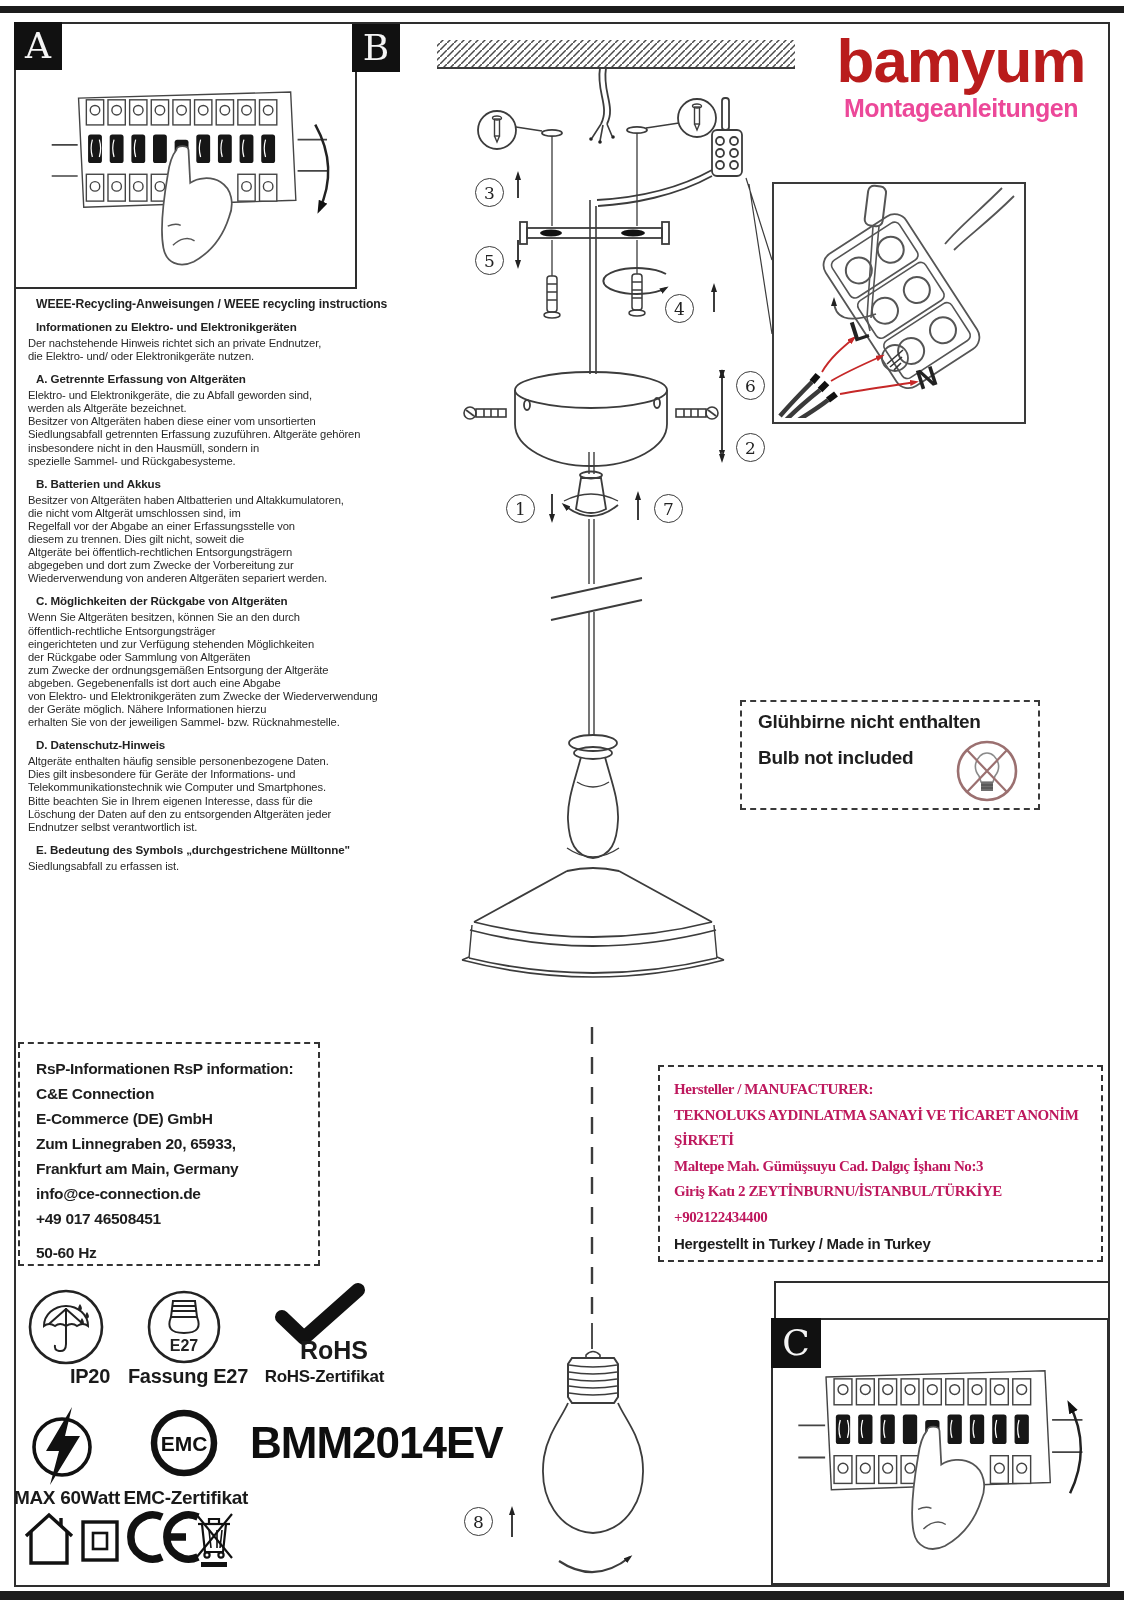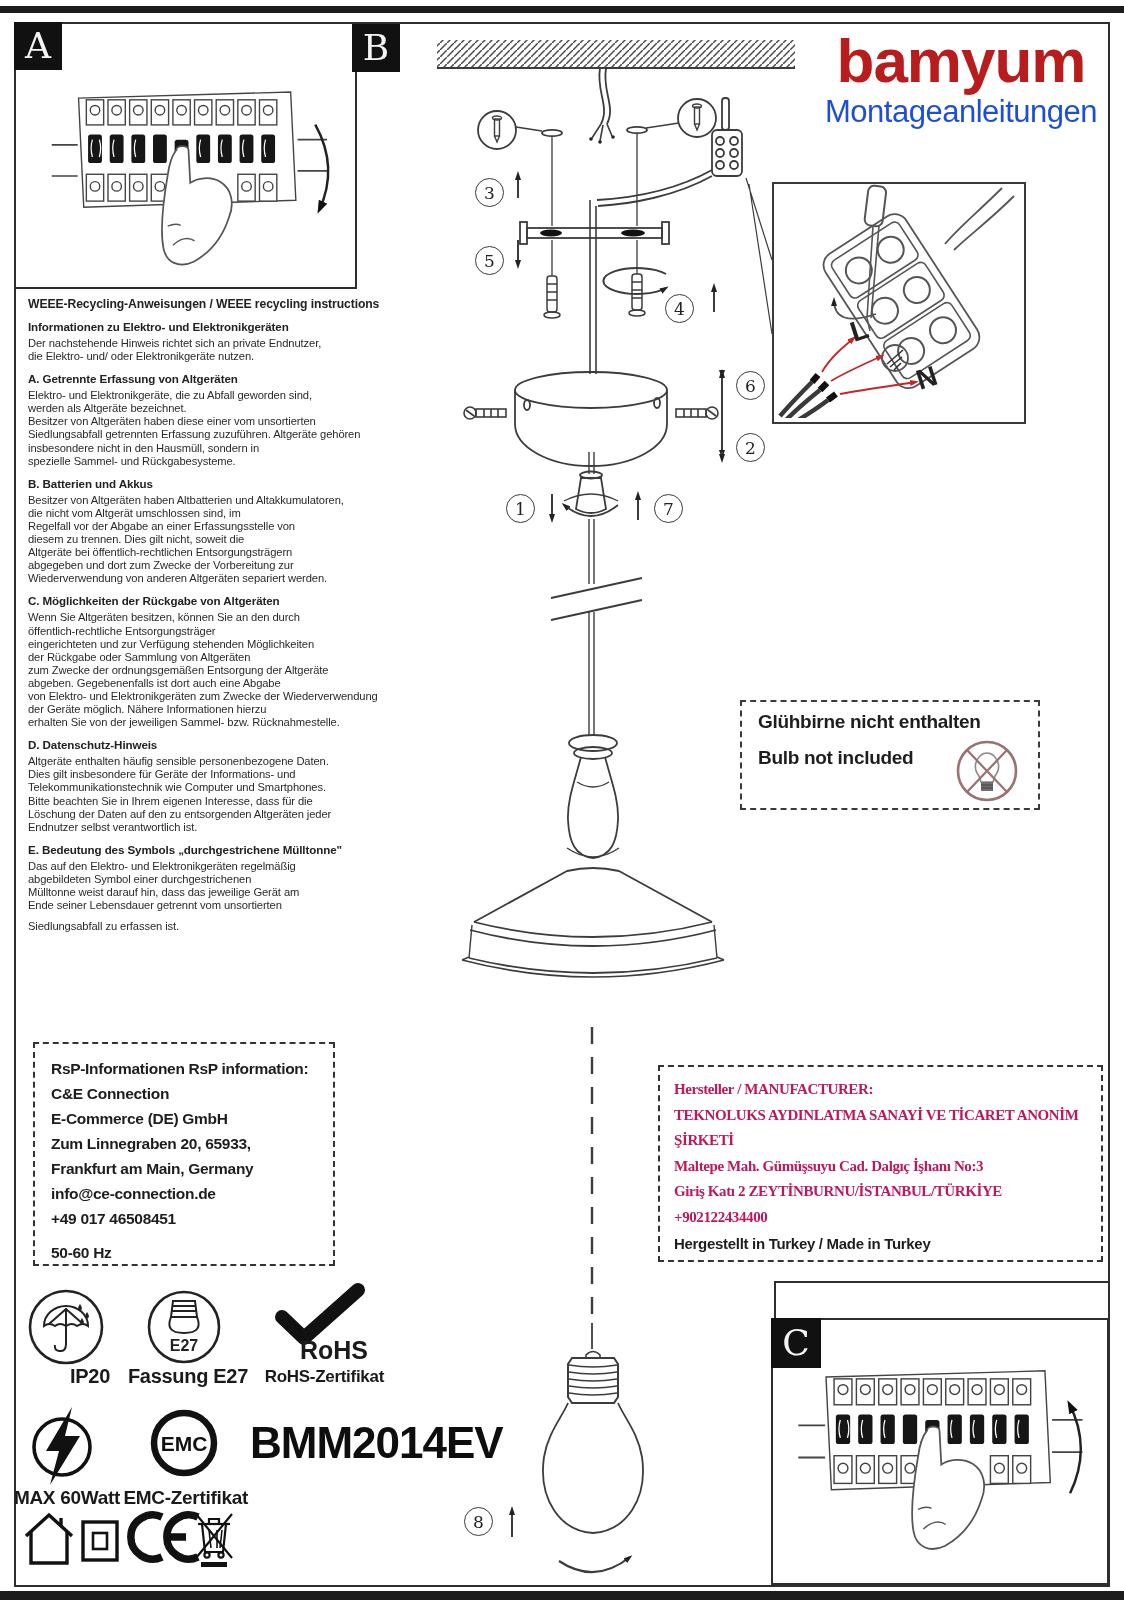--- a/index.html
+++ b/index.html
@@ -5,31 +5,31 @@
   html,body{margin:0;padding:0;background:#f2f2f2;}
   #page{position:relative;width:1124px;height:1600px;background:#fff;font-family:"Liberation Sans",sans-serif;color:#222;overflow:hidden;}
   .abs{position:absolute;}
   .topbar{left:0;top:6px;width:1124px;height:7px;background:#1c1c1c;}
   .botbar{left:0;top:1591px;width:1124px;height:9px;background:#1c1c1c;}
   .pageborder{left:14px;top:22px;width:1092px;height:1561px;border:2px solid #2e2e2e;}
   .panelA{left:14px;top:22px;width:339px;height:263px;border:2px solid #2e2e2e;background:#fff;}
   .plabel{width:48px;height:48px;background:#111;color:#f5f5f5;font-family:"DejaVu Serif",serif;font-size:36px;display:flex;align-items:center;justify-content:center;line-height:1;}
   .logo{left:818px;top:28px;width:286px;text-align:center;}
   .logo .word{font-size:62px;font-weight:bold;letter-spacing:-1px;line-height:1.05;}
-  .logo .sub{font-size:31px;font-weight:normal;color:#1d4ed8;letter-spacing:-0.5px;line-height:1.2;}
+  .logo .sub{font-size:25px;font-weight:bold;color:#ec4899;letter-spacing:-0.5px;line-height:1.2;}
   .weee{left:28px;top:288px;width:412px;}
-  .weee .h{font-weight:bold;font-size:11.6px;margin:9px 0 3px 0;letter-spacing:-0.1px;}
+  .weee .h{font-weight:bold;font-size:11.6px;margin:9px 0 3px 8px;letter-spacing:-0.1px;}
   .weee .h0{font-size:12.2px;}
   .weee .p{font-size:11.2px;line-height:1.17;margin:4px 0 8px 0;white-space:pre-line;letter-spacing:-0.1px;color:#2a2a2a;}
   .step{position:absolute;width:27px;height:27px;border:1.7px solid #3c3c3c;border-radius:50%;display:flex;align-items:center;justify-content:center;font-family:"DejaVu Serif",serif;font-size:17px;color:#222;background:rgba(255,255,255,.7);}
   .detailbox{left:772px;top:182px;width:250px;height:238px;border:2px solid #3a3a3a;background:#fff;}
   .bulbbox{left:740px;top:700px;width:296px;height:106px;border:2px dashed #3a3a3a;}
   .bulbbox .l1{position:absolute;left:16px;top:9px;font-size:19px;font-weight:bold;letter-spacing:-0.3px;color:#1e1e1e;}
   .bulbbox .l2{position:absolute;left:16px;top:45px;font-size:19px;font-weight:bold;letter-spacing:-0.3px;color:#1e1e1e;}
-  .rspbox{left:33px;top:1042px;width:302px;height:224px;border:2px dashed #333;box-sizing:border-box;padding:12px 0 0 16px;}
+  .rspbox{left:18px;top:1042px;width:302px;height:224px;border:2px dashed #333;box-sizing:border-box;padding:12px 0 0 16px;}
   .rspbox .ln{font-size:15.5px;font-weight:bold;letter-spacing:-0.3px;line-height:25px;color:#1d1d1d;}
   .rspbox .ln:last-child{margin-top:9px;}
   .manubox{left:658px;top:1065px;width:445px;height:197px;border:2px dashed #333;box-sizing:border-box;padding:10px 0 0 14px;}
   .manubox .ln{font-size:15px;font-weight:bold;letter-spacing:-0.4px;line-height:25.5px;color:#be185d;font-family:Liberation Serif, serif;}
   .manubox .made{position:absolute;left:14px;bottom:8px;font-size:15px;font-weight:bold;letter-spacing:-0.3px;color:#1d1d1d;}
   .cert-label{position:absolute;font-weight:bold;color:#1a1a1a;text-align:right;letter-spacing:-0.3px;}
   .model{left:250px;top:1418px;font-size:44px;font-weight:bold;letter-spacing:-1px;color:#0e0e0e;}
   .cpanel{left:771px;top:1318px;width:334px;height:263px;border:2px solid #2e2e2e;background:#fff;}
   .divline-v{left:774px;top:1281px;width:2px;height:304px;background:#2e2e2e;}
   .divline-h{left:774px;top:1281px;width:334px;height:2px;background:#2e2e2e;}
@@ -346,24 +346,20 @@
 der Geräte möglich. Nähere Informationen hierzu
 erhalten Sie von der jeweiligen Sammel- bzw. Rücknahmestelle.</div>
     <div class="h">D. Datenschutz-Hinweis</div>
     <div class="p">Altgeräte enthalten häufig sensible personenbezogene Daten.
 Dies gilt insbesondere für Geräte der Informations- und
 Telekommunikationstechnik wie Computer und Smartphones.
  Bitte beachten Sie in Ihrem eigenen Interesse, dass für die
 Löschung der Daten auf den zu entsorgenden Altgeräten jeder
 Endnutzer selbst verantwortlich ist.</div>
     <div class="h">E. Bedeutung des Symbols „durchgestrichene Mülltonne"</div>
-    <div class="p">Das auf den Elektro- und Elektronikgeräten regelmäßig
- abgebildeten Symbol einer durchgestrichenen
-Mülltonne weist darauf hin, dass das jeweilige Gerät am
-Ende seiner Lebensdauer getrennt vom unsortierten</div>
     <div class="p">Siedlungsabfall zu erfassen ist.</div>
   </div>
 
   <div class="abs bulbbox">
     <div class="l1">Glühbirne nicht enthalten</div>
     <div class="l2">Bulb not included</div>
     <svg class="abs" style="left:212px;top:36px;" width="66" height="66" viewBox="0 0 66 66">
       <circle cx="33" cy="33" r="29" fill="none" stroke="#9b7070" stroke-width="2.6"></circle>
       <g stroke="#8a8a8a" stroke-width="1.6" fill="none">
         <path d="M26,18 C20,24 20,32 25,38 L27,44 H39 L41,38 C46,32 46,24 40,18 C36,14 30,14 26,18 Z"></path>

